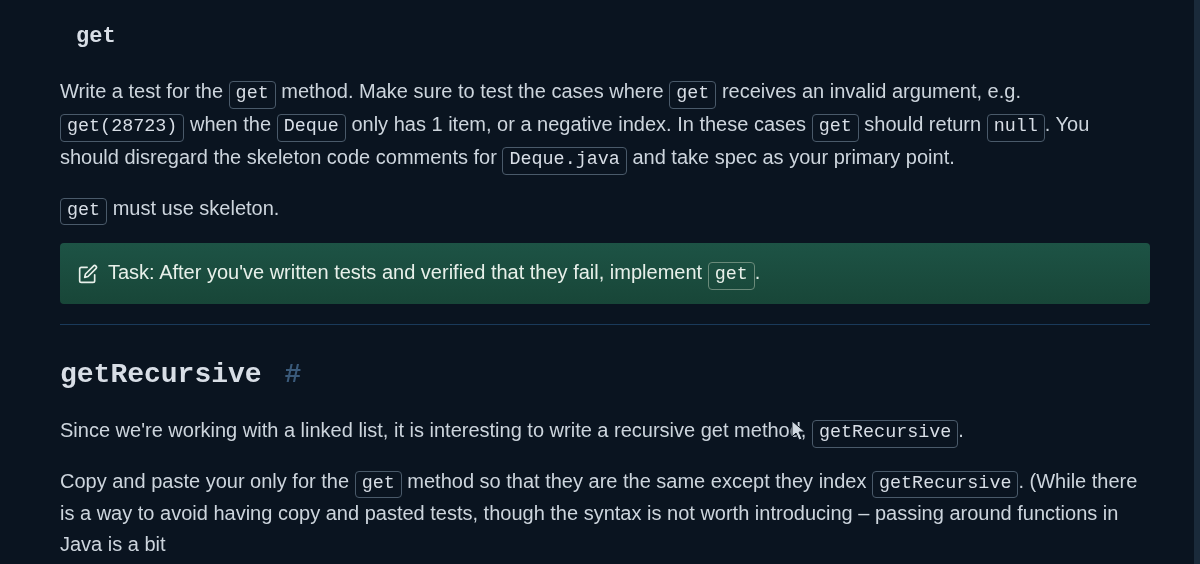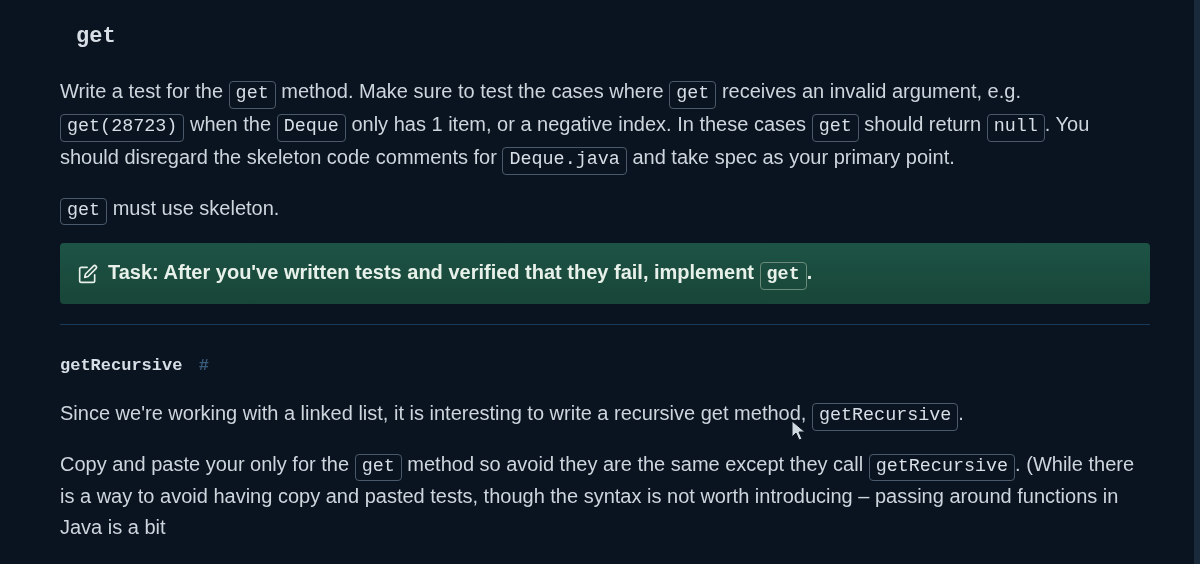--- a/index.html
+++ b/index.html
@@ -21,21 +21,21 @@
     font-weight: 700;
     font-size: 22px;
     color: #d8dee6;
     margin-bottom: 22px;
     margin-left: 16px;
   }
   h3.section-title.with-anchor {
     margin-left: 0;
     margin-top: 28px;
     margin-bottom: 18px;
-    font-size: 17px;
+    font-size: 28px;
   }
   .anchor-hash {
     color: #3a5a7a;
     font-family: inherit;
     margin-left: 6px;
     font-weight: 600;
   }
   p.para {
     margin-bottom: 18px;
     color: #cdd5dd;
@@ -52,21 +52,21 @@
     display: inline-block;
     line-height: 1.35;
   }
   .task-box {
     background: #1a4a3a;
     background: linear-gradient(180deg,#1d5345 0%, #184638 100%);
     border-radius: 4px;
     padding: 14px 18px;
     margin: 10px 0 20px 0;
     color: #e8f0ea;
-    font-weight: 700;
+    font-weight: 400;
     display: flex;
     align-items: center;
     gap: 10px;
   }
   .task-box code.inline {
     border-color: #6a8a7a;
     color: #e8f0ea;
   }
   .edit-icon {
     width: 20px;
@@ -125,21 +125,21 @@
   <h3 class="section-title with-anchor">
     <span>getRecursive</span>
     <a class="anchor-hash">#</a>
   </h3>
 
   <p class="para">
     <span>Since we're working with a linked list, it is interesting to write a recursive get method, </span><code class="inline">getRecursive</code><span>.</span>
   </p>
 
   <p class="para">
-    <span>Copy and paste your only for the </span><code class="inline">get</code><span> method so avoid they are the same except they call </span><code class="inline">getRecursive</code><span>. (While there is a way to avoid having copy and pasted tests, though the syntax is not worth introducing – passing around functions in Java is a bit</span>
+    <span>Copy and paste your only for the </span><code class="inline">get</code><span> method so that they are the same except they index </span><code class="inline">getRecursive</code><span>. (While there is a way to avoid having copy and pasted tests, though the syntax is not worth introducing – passing around functions in Java is a bit</span>
   </p>
 
 </div>
 
 <svg class="cursor" viewBox="0 0 16 24" fill="#d0d8e0" stroke="#0a1420" stroke-width="1">
   <path d="M1 1 L1 17 L5 13 L8 20 L11 19 L8 12 L14 12 Z"></path>
 </svg>
 
 <div class="scroll-edge"></div>
 

